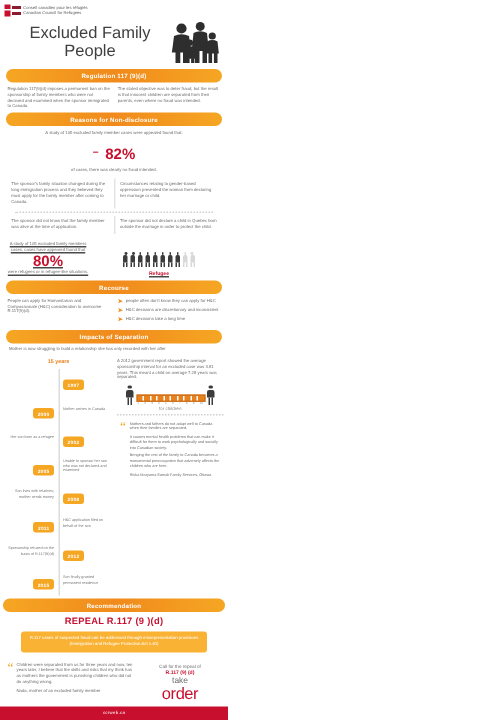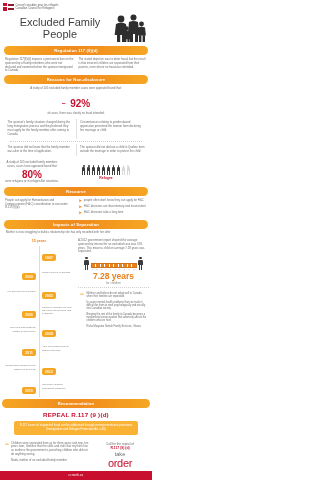--- a/index.html
+++ b/index.html
@@ -48,21 +48,21 @@
   .dash { color:#c8102e; font-weight:bold; font-size:7px; vertical-align:middle; }
 
   
   .quad { padding:2px 4px 3px 4px; }
   .quad-row { display:flex; }
   .quad-cell { flex:1; padding:2.5px 3.5px; }
   .hsep { height:1px; background:#e3e3e3; margin:0 3px; }
   .dotted { border-top:1px dotted #cfcfcf; margin:2px 6px; }
 
   
-  .picto-block { display:flex; align-items:center; padding:2px 4px 3px 4px; gap:4px; }
+  .picto-block { display:flex; align-items:flex-end; padding:2px 4px 3px 4px; gap:4px;text-decoration:underline; }
   .picto-left { flex:0 0 56px; text-align:center; }
   .picto-right { flex:1; }
   .people { display:flex; gap:.6px; justify-content:center; }
   .person { width:4.4px; height:10px; position:relative; }
   .person .h { position:absolute; left:1.25px; top:0; width:1.9px; height:1.9px; border-radius:50%; background:#3c3c3c; }
   .person .b { position:absolute; left:.5px; top:2.3px; width:3.4px; height:4.3px; background:#3c3c3c; border-radius:1.1px 1.1px 0 0; }
   .person .l1 { position:absolute; left:.8px; top:6.4px; width:1.2px; height:3.4px; background:#3c3c3c; }
   .person .l2 { position:absolute; left:2.4px; top:6.4px; width:1.2px; height:3.4px; background:#3c3c3c; }
   .person.pale .h,.person.pale .b,.person.pale .l1,.person.pale .l2 { background:#d8d8d8; }
   .picto-cap { font-size:3.4px; font-weight:bold; color:#c8102e; text-align:center; margin-top:1.5px; }
@@ -177,21 +177,21 @@
     <div class="col micro">Regulation 117(9)(d) imposes a permanent ban on the sponsorship of family members who were not declared and examined when the sponsor immigrated to Canada.</div>
     <div class="col micro">The stated objective was to deter fraud, but the result is that innocent children are separated from their parents, even where no fraud was intended.</div>
   </div>
 
   <div class="banner">Reasons for Non-disclosure</div>
   <div style="padding:2.5px 8px 1px 8px;">
     <div class="micro c">A study of 105 excluded family member cases were appealed found that:</div>
   </div>
   <div style="text-align:center;padding:1px 0 1.5px 0;">
     <span class="dash">–</span>
-    <span class="big-pct" style="display:inline-block;">92%</span>
+    <span class="big-pct" style="display:inline-block;">82%</span>
   </div>
   <div class="micro c" style="padding:0 8px 1px 8px;">of cases, there was clearly no fraud intended.</div>
 
   <div class="quad">
     <div class="quad-row">
       <div class="quad-cell micro">The sponsor's family situation changed during the long immigration process and they believed they must apply for the family member after coming to Canada.</div>
       <div class="vline"></div>
       <div class="quad-cell micro">Circumstances relating to gender-based oppression prevented the woman from declaring her marriage or child.</div>
     </div>
     <div class="dotted"></div>
@@ -380,21 +380,20 @@
             <span>10</span>
           </div>
         </div>
         <div class="fig">
             <span class="h"></span>
             <span class="b"></span>
             <span class="l1"></span>
             <span class="l2"></span>
           </div>
       </div>
-      <div class="years-big">7.28 years</div>
       <div class="years-sub">for children</div>
       <div class="dotted" style="margin:2px 0;"></div>
       <div class="quote-block">
         <div class="qmark">“</div>
         <div class="qlist">
           <p>Mothers and fathers do not adapt well to Canada when their families are separated.</p>
           <p>It causes mental health problems that can make it difficult for them to work psychologically and socially into Canadian society.</p>
           <p>Bringing the rest of the family to Canada becomes a monumental preoccupation that adversely affects the children who are here.</p>
           <div class="qsrc">Rivka Maryama Somali Family Services, Ottawa</div>
         </div>

